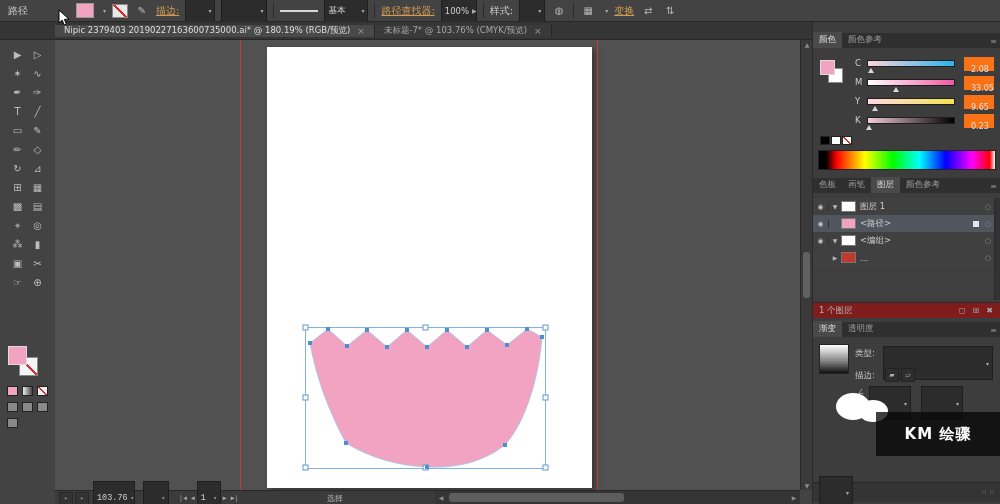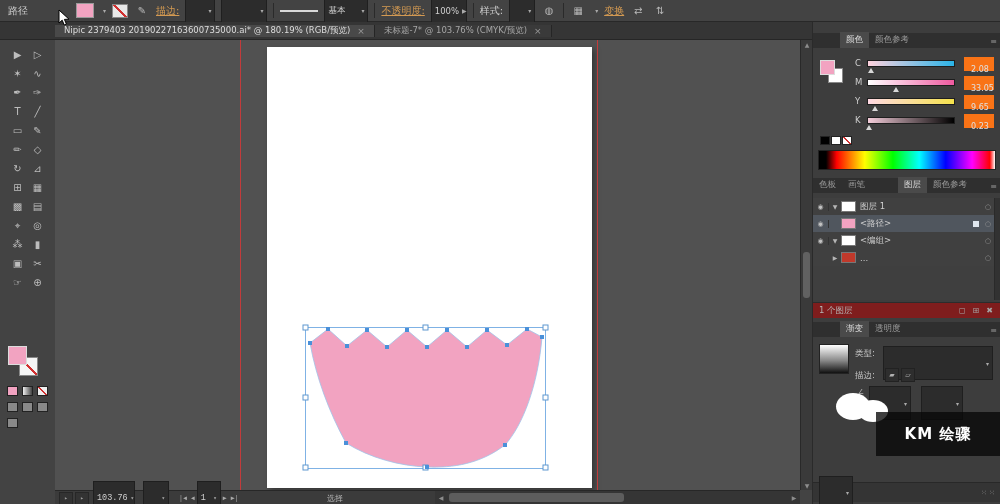--- a/index.html
+++ b/index.html
@@ -68,21 +68,21 @@
   .hscroll{position:absolute;left:380px;top:0;width:365px;height:13px;background:#353535;}
   .hthumb{position:absolute;left:14px;top:2px;width:175px;height:9px;background:#5d5d5d;border-radius:3px;}
   .hs-arr{position:absolute;top:0;width:12px;height:13px;display:flex;align-items:center;
           justify-content:center;font-size:6px;color:#8d8d8d;}
   
   .rpanel{position:absolute;left:812px;top:22px;width:188px;height:482px;background:#3d3d3d;
           border-left:1px solid #2a2a2a;box-sizing:border-box;}
   .ptabs{position:absolute;left:0;width:188px;height:15px;background:#2f2f2f;display:flex;
          align-items:flex-end;font-size:8.5px;}
   .ptab{padding:2px 6px 2px 6px;color:#9a9a9a;}
-  .ptab.active{background:#4a4a4a;color:#dddddd;margin-left:27px;}
+  .ptab.active{background:#4a4a4a;color:#dddddd;}
   .pmenu{position:absolute;right:4px;bottom:2px;font-size:8px;color:#999;}
   .minifill{position:absolute;left:7px;width:13px;height:13px;background:#f2a3c1;border:1px solid #ddd;z-index:2;}
   .ministroke{position:absolute;left:15px;width:13px;height:13px;background:#fff;border:1px solid #888;z-index:1;}
   .srow{position:absolute;left:0;width:188px;height:16px;}
   .srow .ch{position:absolute;left:42px;top:2px;font-size:8.5px;color:#cfcfcf;}
   .track{position:absolute;left:54px;top:4px;width:88px;height:7px;border:1px solid #1e1e1e;box-sizing:border-box;}
   .track-c{background:linear-gradient(90deg,#ffd2de,#2ab4e8);}
   .track-m{background:linear-gradient(90deg,#ffffff,#ef5aa0);}
   .track-y{background:linear-gradient(90deg,#ffd9e4,#f5e24c);}
   .track-k{background:linear-gradient(90deg,#f4cdda,#000000);}
@@ -143,21 +143,21 @@
         <span></span>
         <span class="caret">▾</span>
       </span>
     <span class="sep"></span>
     <span class="linepreview"></span>
     <span class="combo" style="width:44px">
         <span>基本</span>
         <span class="caret">▾</span>
       </span>
     <span class="sep"></span>
-    <span class="amber">不透明度:</span>
+    <span class="amber">路径查找器:</span>
     <span class="combo" style="width:36px">
         <span>100%</span>
         <span class="caret">▶</span>
       </span>
     <span class="sep"></span>
     <span>样式:</span>
     <span class="combo" style="width:26px">
         <span></span>
         <span class="caret">▾</span>
       </span>

